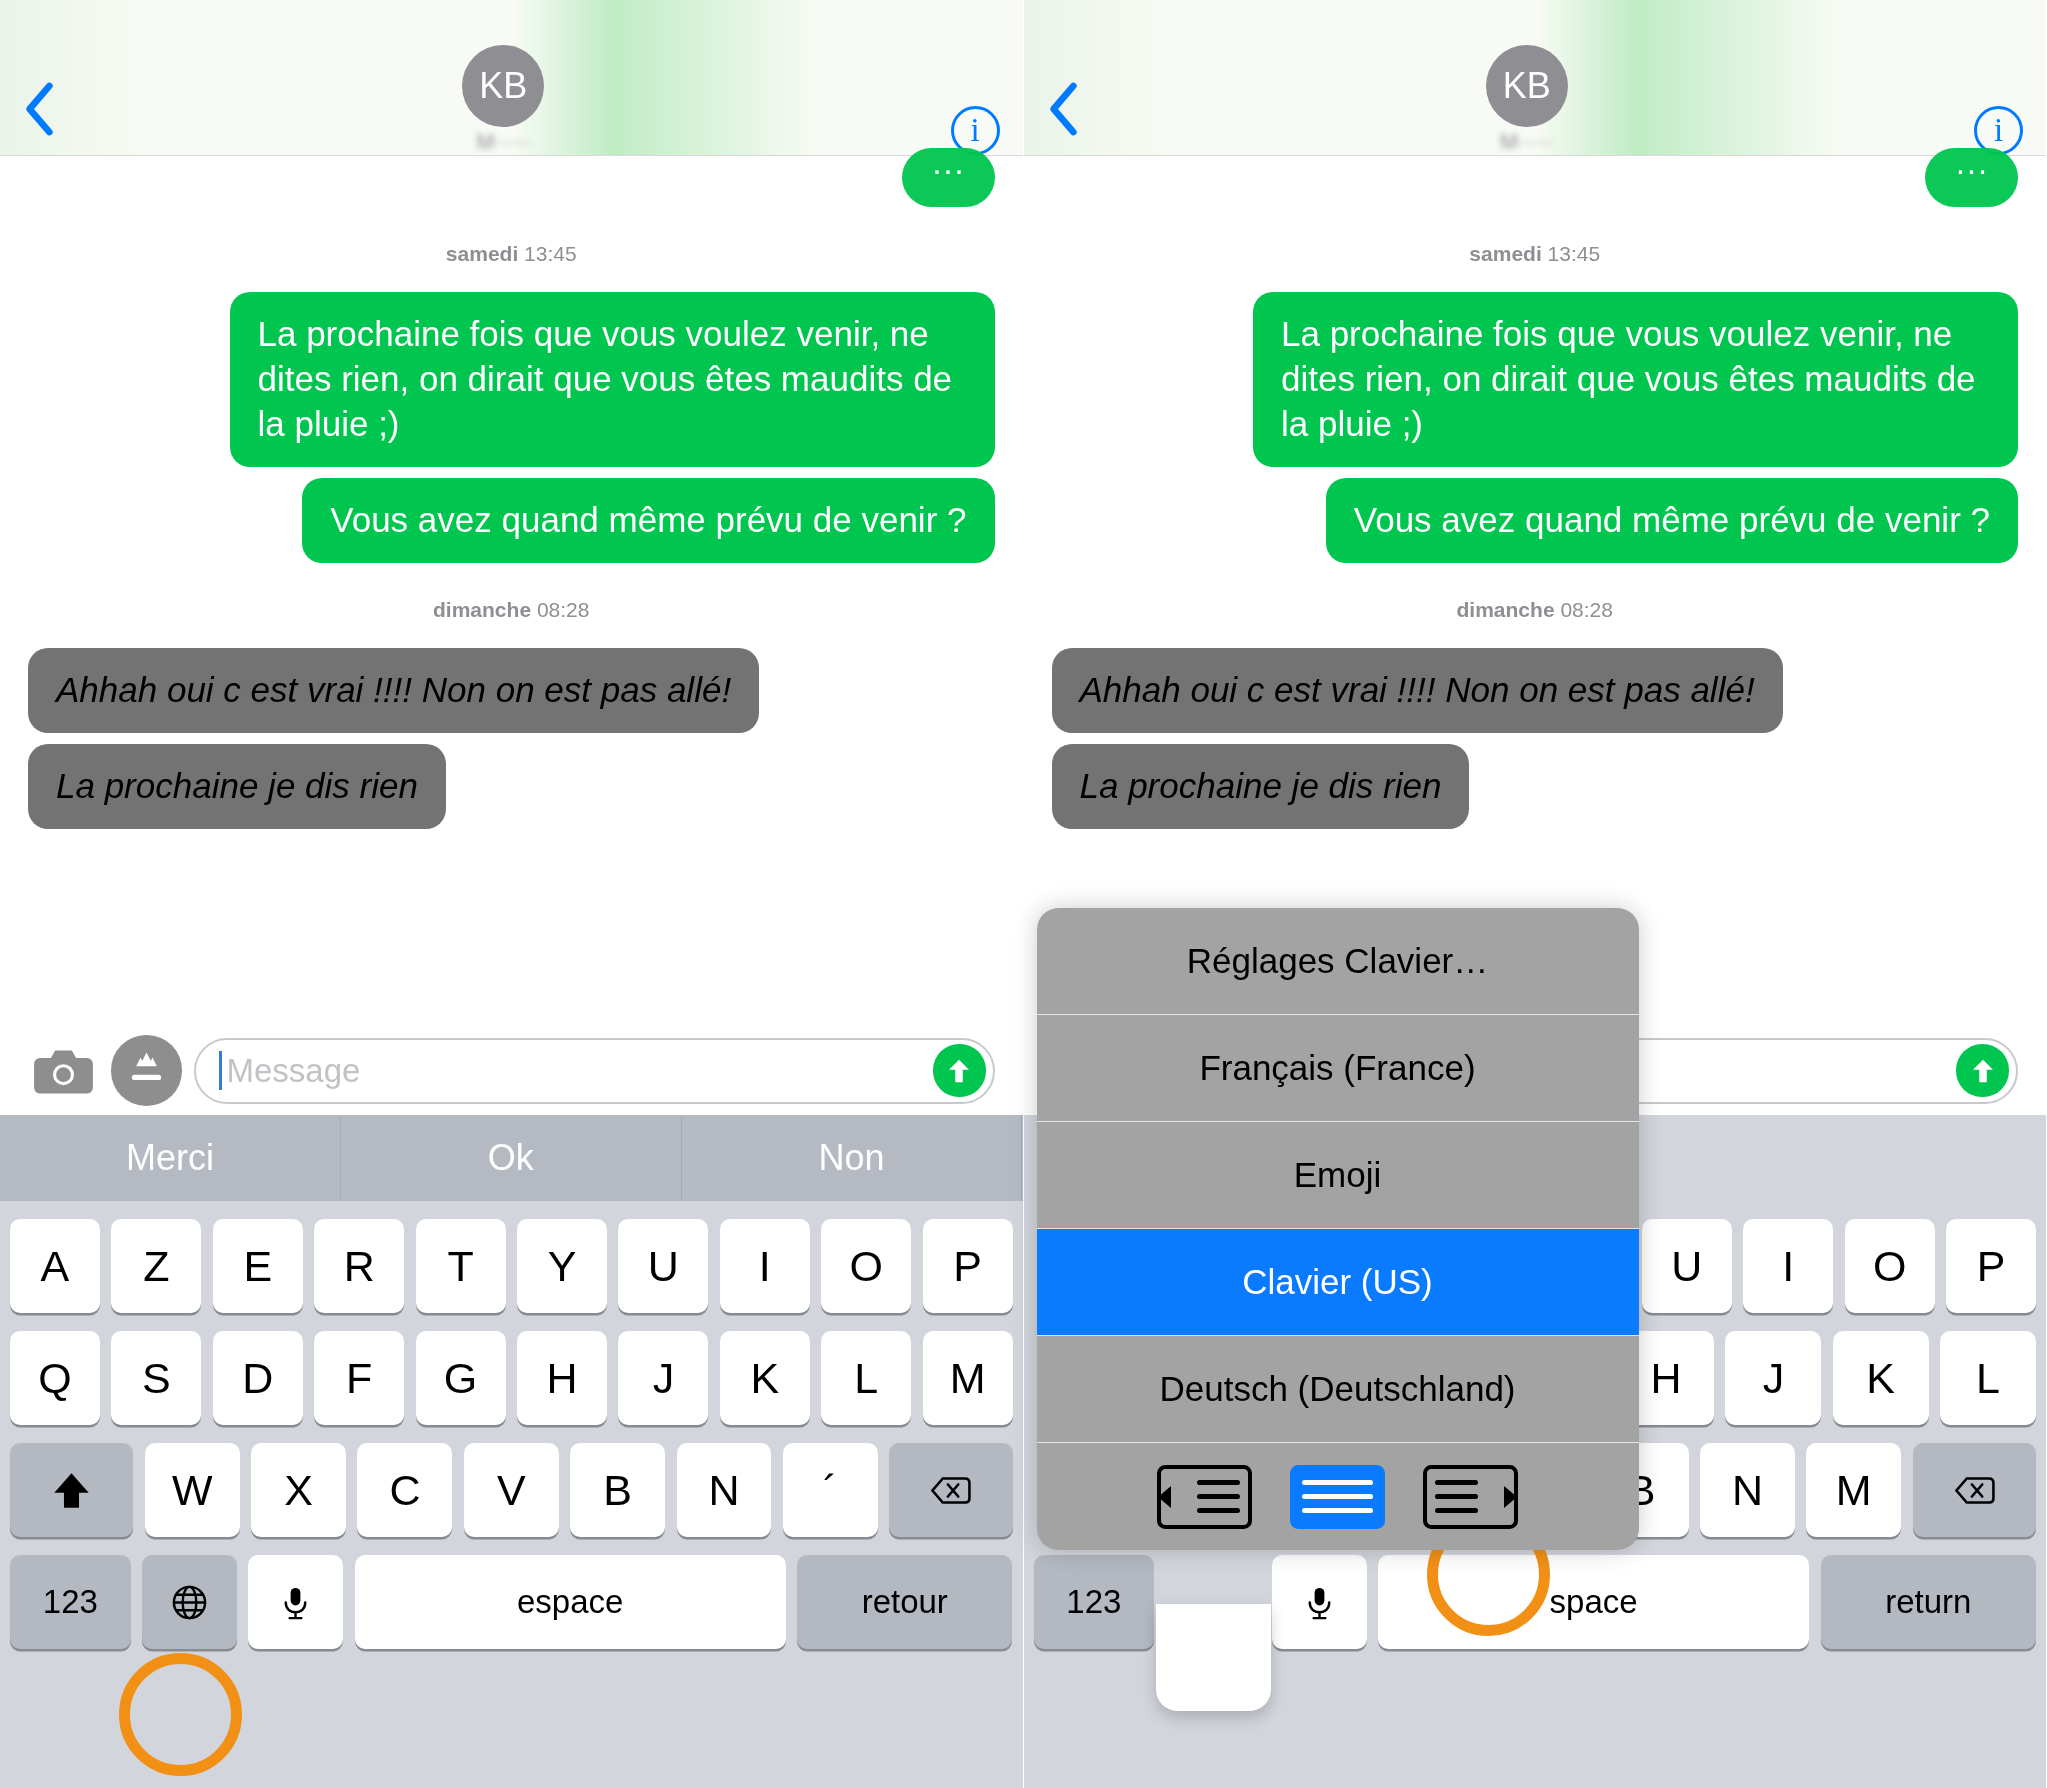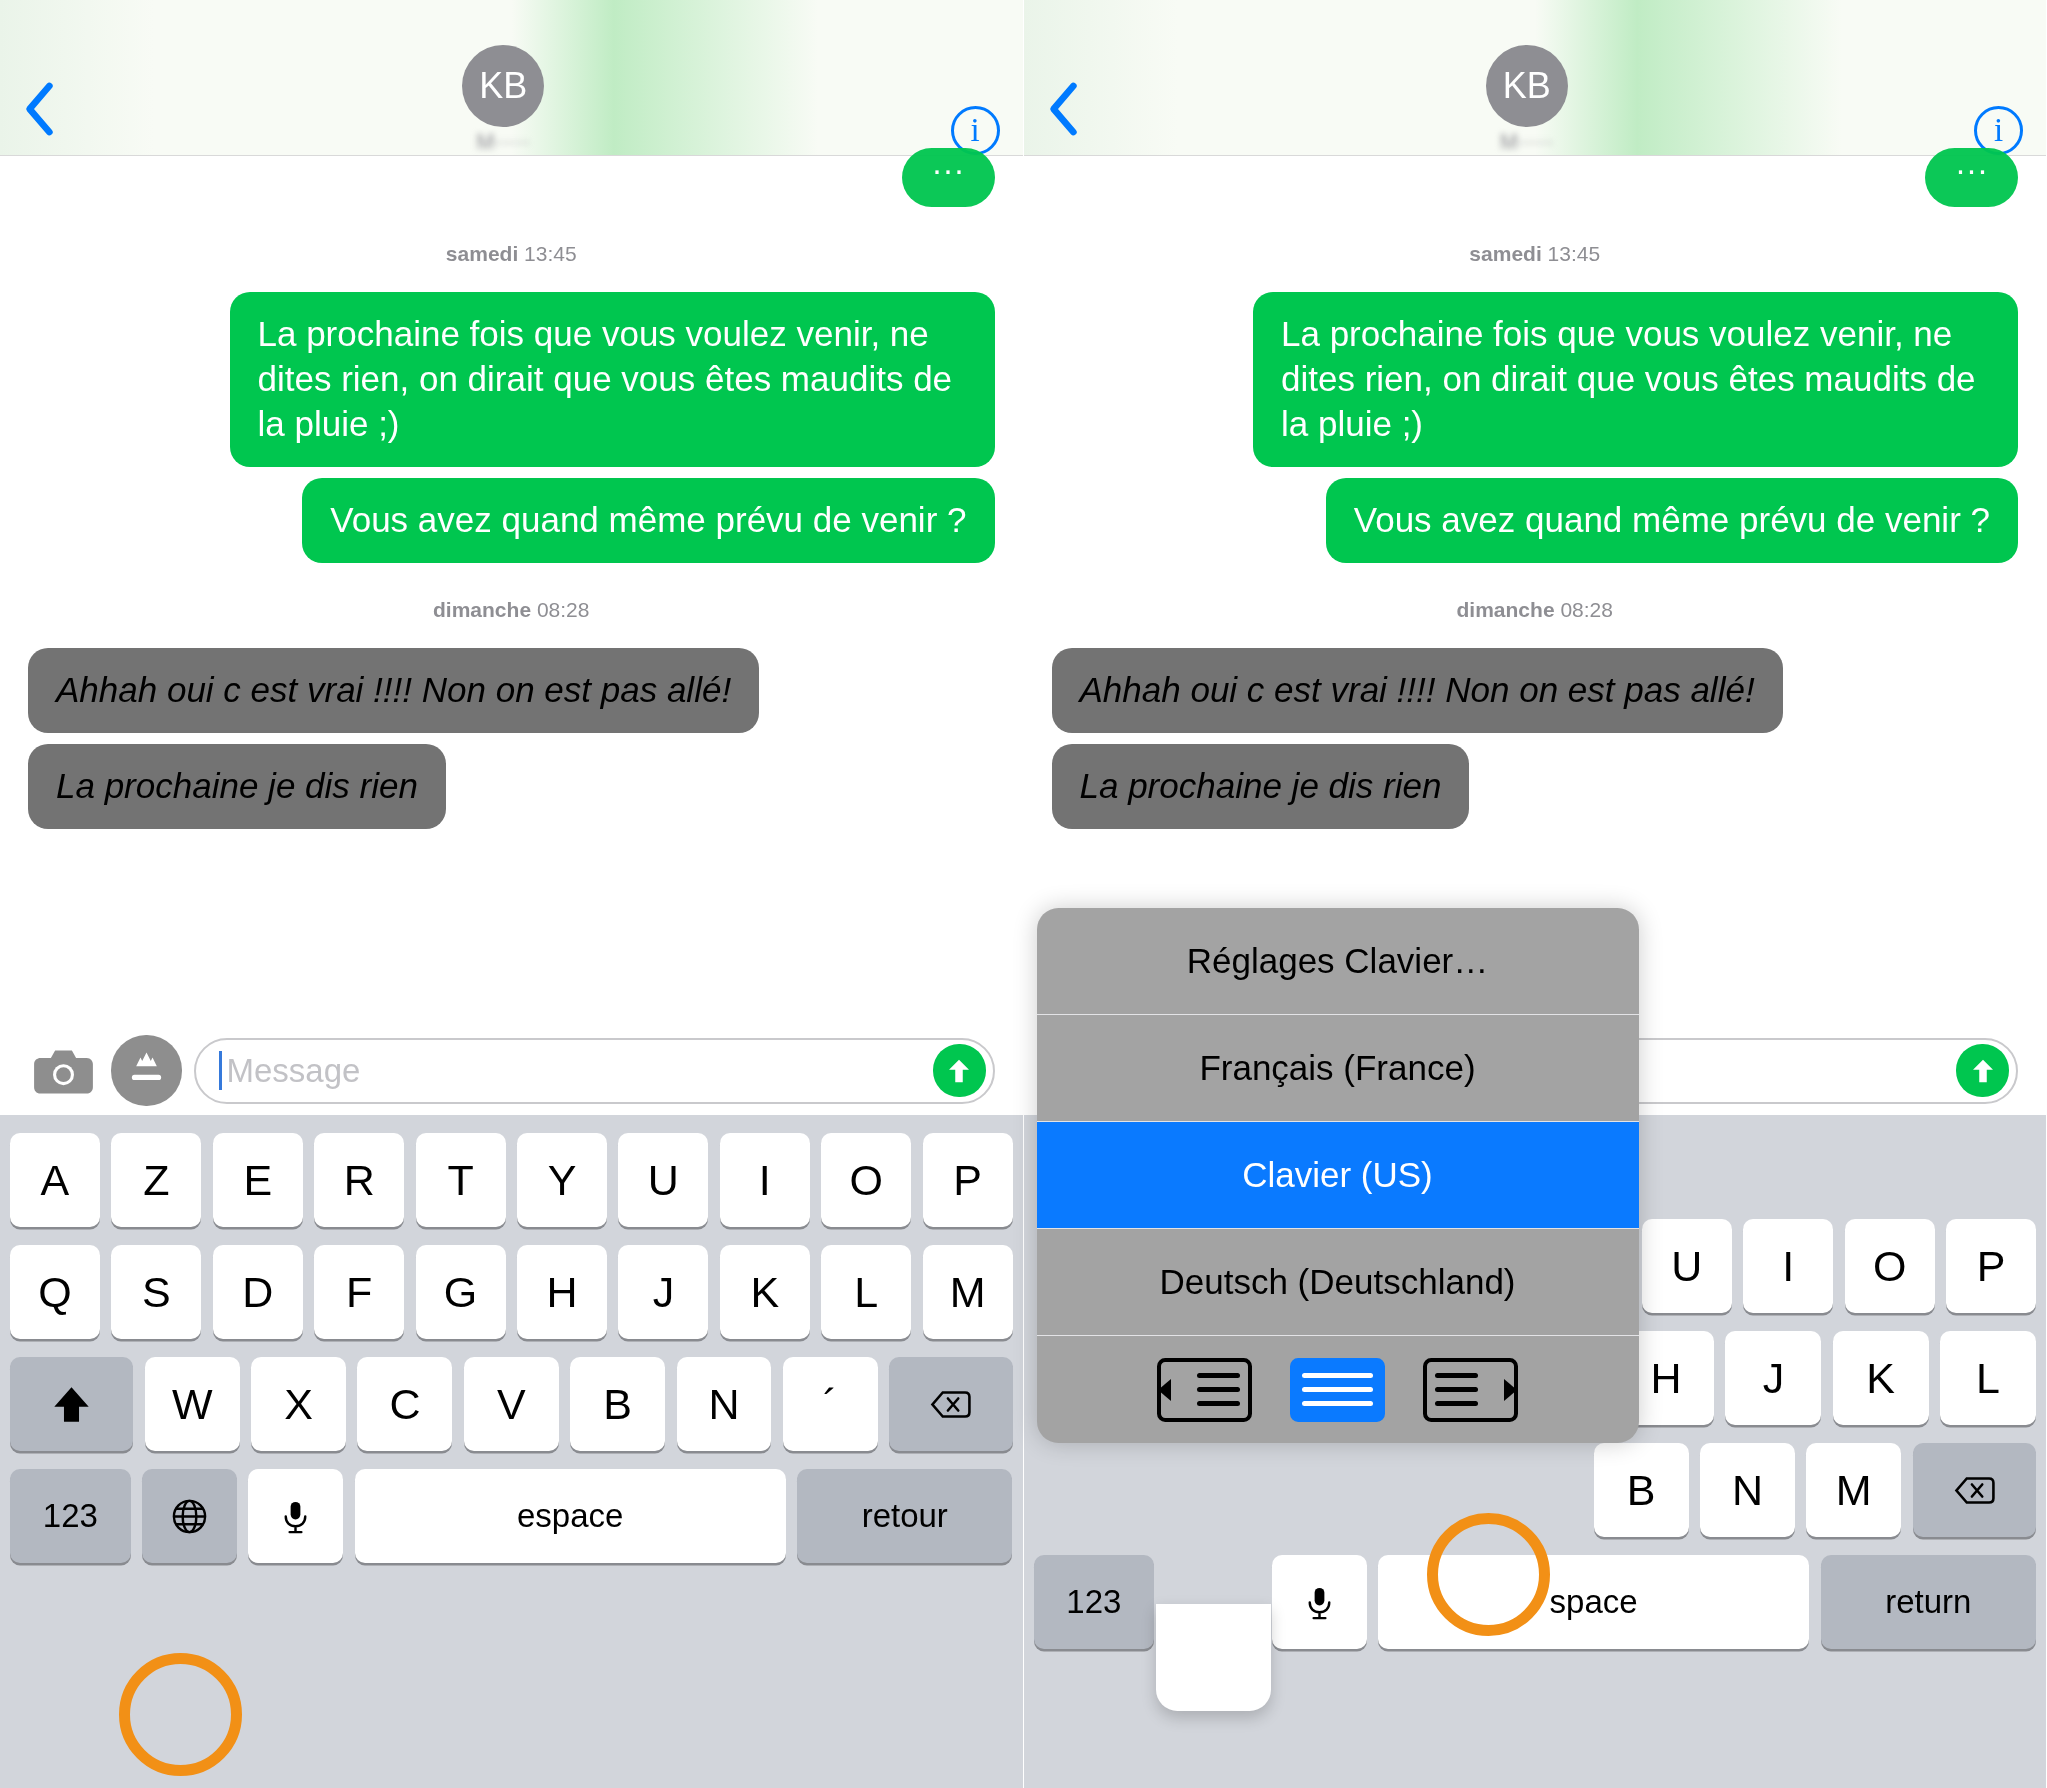--- a/index.html
+++ b/index.html
@@ -126,20 +126,25 @@
       <div class="filler"></div>
       <div class="send">
         <svg viewBox="0 0 24 24">
             <path fill="#fff" d="M12 3l8 8h-5v10h-6V11H4z"></path>
           </svg>
       </div>
     </div>
   </div>
 
   <div class="keyboard">
+    <div class="suggest">
+      <div class="cell">Merci</div>
+      <div class="cell">Ok</div>
+      <div class="cell">Non</div>
+    </div>
     <div class="krow">
       <div class="key">A</div>
       <div class="key">Z</div>
       <div class="key">E</div>
       <div class="key">R</div>
       <div class="key">T</div>
       <div class="key">Y</div>
       <div class="key">U</div>
       <div class="key">I</div>
       <div class="key">O</div>
@@ -318,20 +323,21 @@
         </div>
       <div class="key fn" style="flex:2.5">
           <span class="small">return</span>
         </div>
     </div>
   </div>
 
   <div class="popup">
     <div class="opt">Réglages Clavier…</div>
     <div class="opt">Français (France)</div>
+    <div class="opt">Emoji</div>
     <div class="opt selected">Clavier (US)</div>
     <div class="opt">Deutsch (Deutschland)</div>
     <div class="layout-row">
       <div class="kbd-layout left">
         <div class="arrow"></div>
         <div class="line" style="width:60%;align-self:flex-end"></div>
           <div class="line" style="width:60%;align-self:flex-end"></div>
           <div class="line" style="width:60%;align-self:flex-end"></div>
       </div>
       <div class="kbd-layout sel-box">

